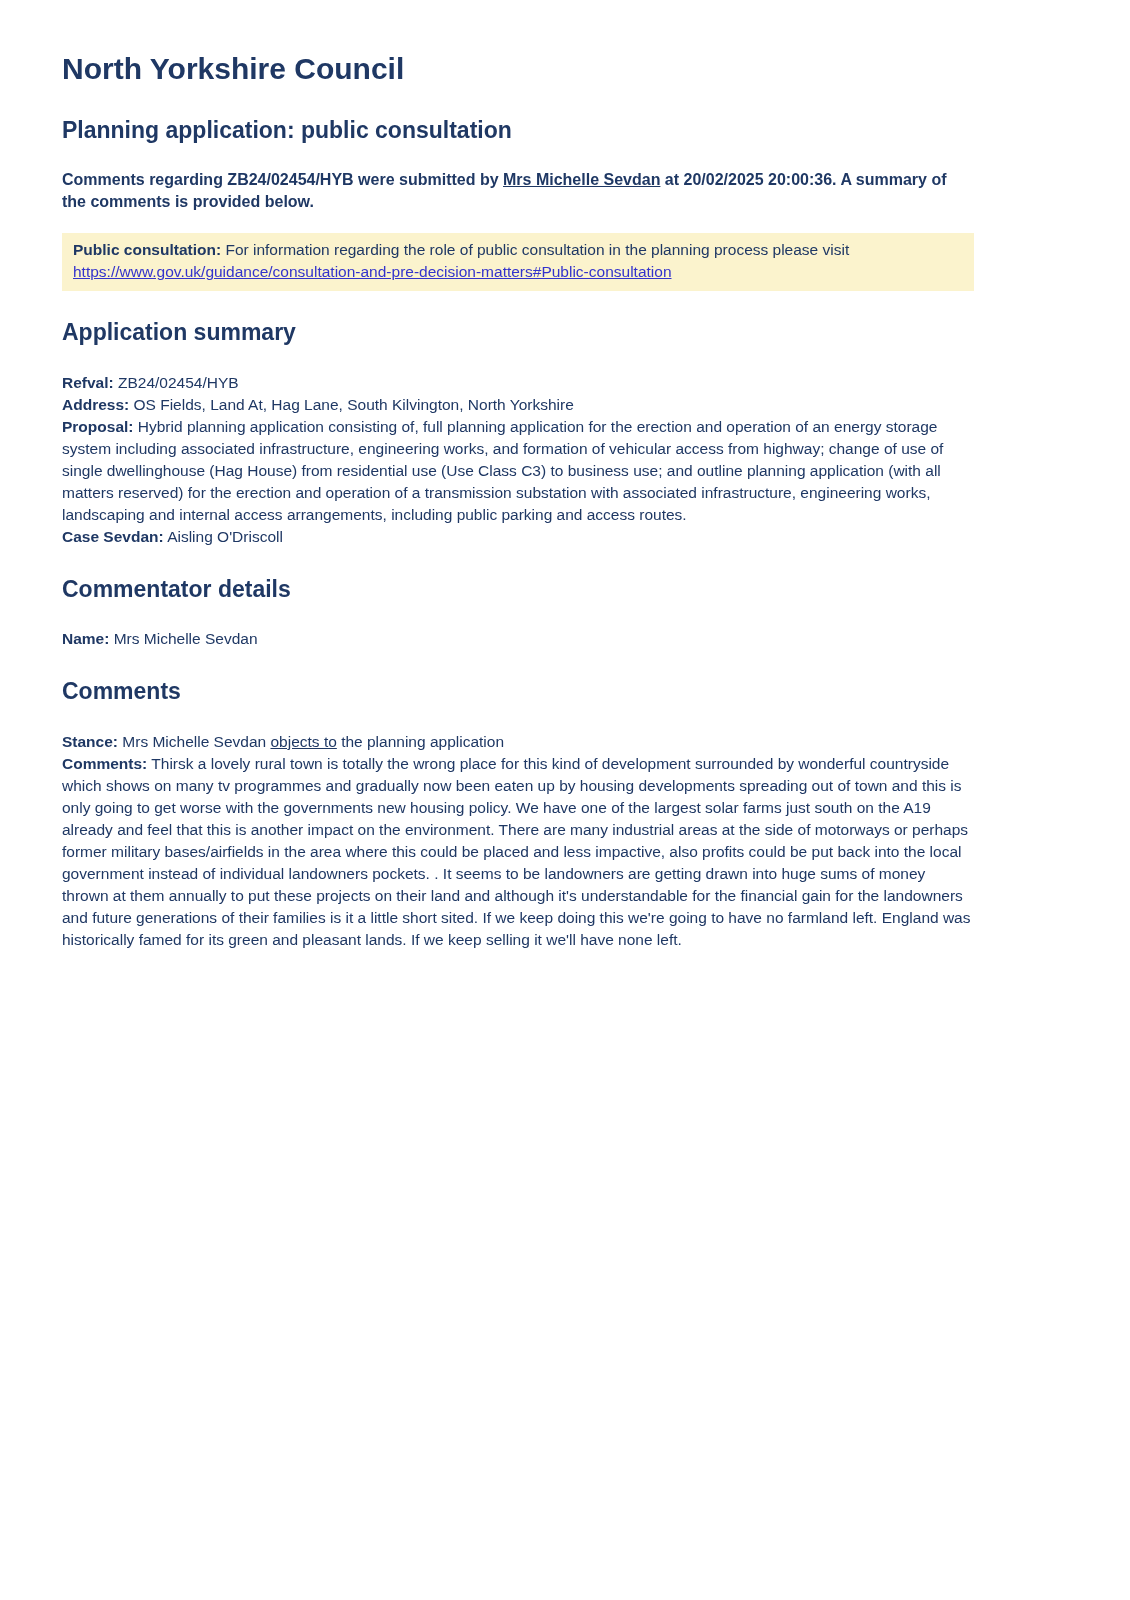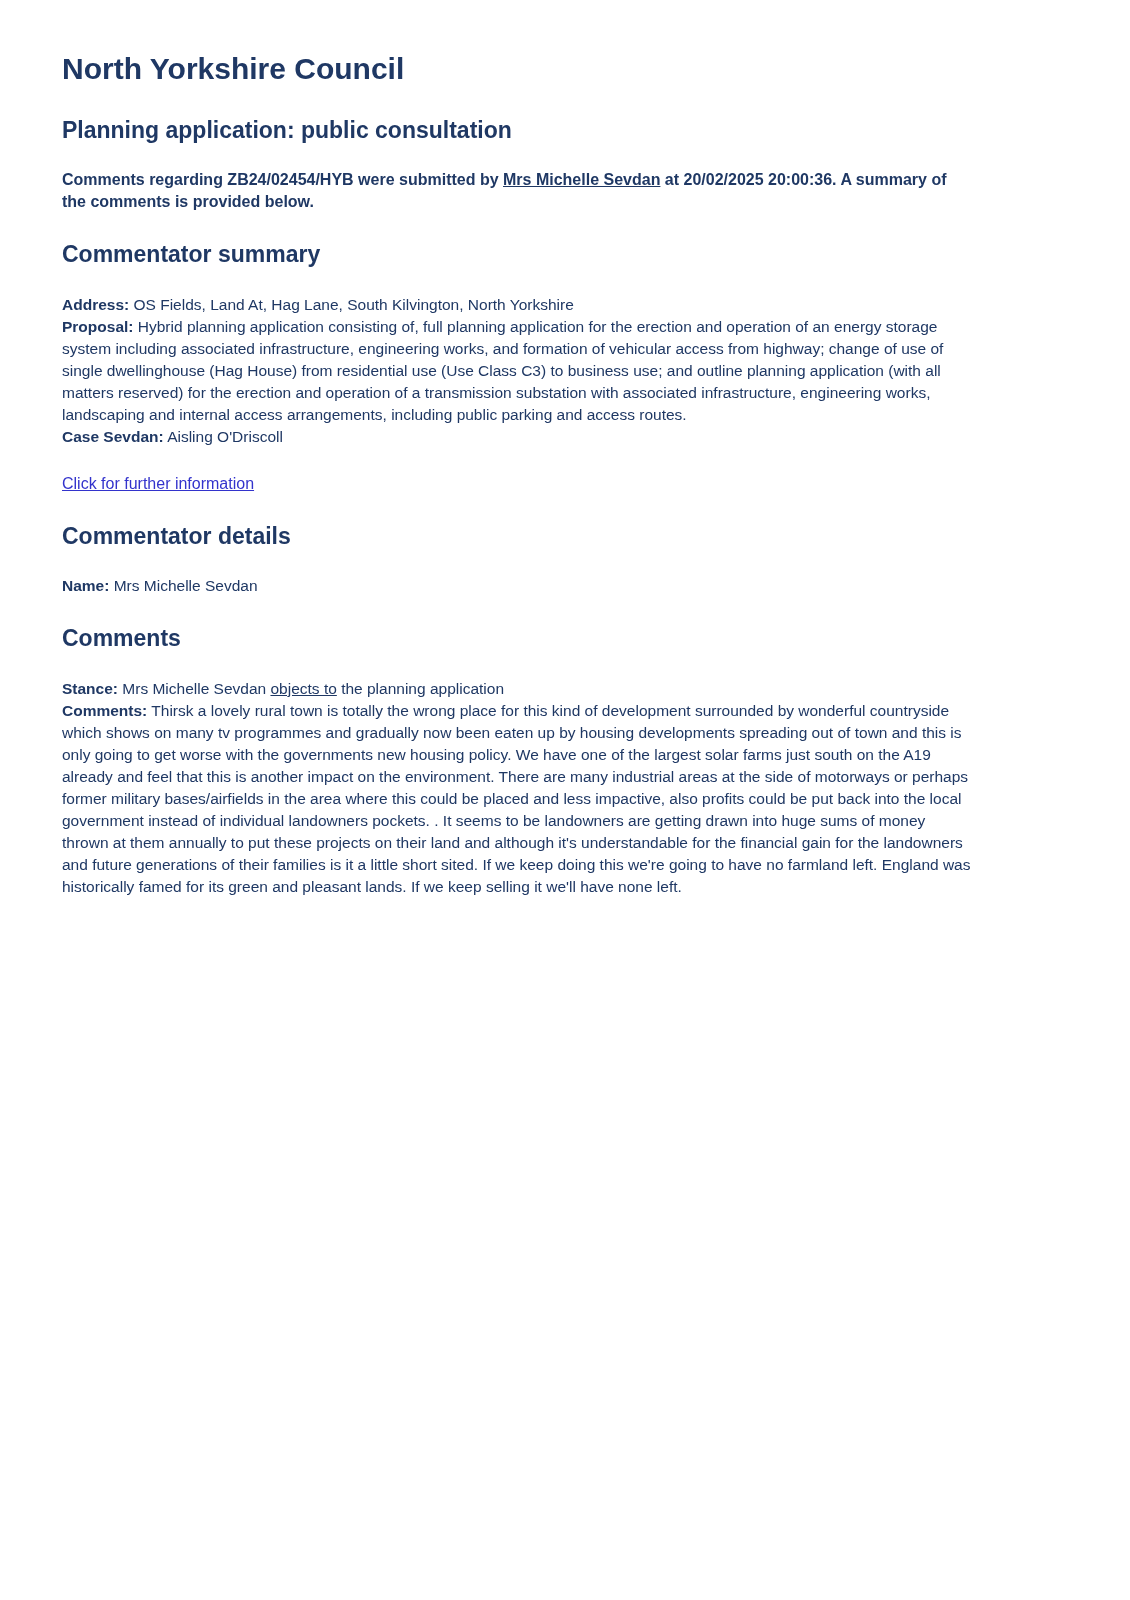--- a/index.html
+++ b/index.html
@@ -80,30 +80,31 @@
 <body>
 
 <div class="page">
 
   <h1 class="doc-title">North Yorkshire Council</h1>
 
   <h2 class="section-heading page-subtitle">Planning application: public consultation</h2>
 
   <p class="intro-para"><span>Comments regarding ZB24/02454/HYB were submitted by </span><span class="u">Mrs Michelle Sevdan</span><span> at 20/02/2025 20:00:36. A summary of the comments is provided below.</span></p>
 
+  <div class="notice-box"><span class="label">Public consultation:</span><span> For information regarding the role of public consultation in the planning process please visit </span><a class="link" href="#">https://www.gov.uk/guidance/consultation-and-pre-decision-matters#Public-consultation</a></div>
 
-  <h2 class="section-heading">Commentator summary</h2>
+  <h2 class="section-heading">Application summary</h2>
 
   <div class="kv-block">
+    <div><span class="label">Refval:</span> <span>ZB24/02454/HYB</span></div>
     <div><span class="label">Address:</span> <span>OS Fields, Land At, Hag Lane, South Kilvington, North Yorkshire</span></div>
     <div><span class="label">Proposal:</span> <span>Hybrid planning application consisting of, full planning application for the erection and operation of an energy storage system including associated infrastructure, engineering works, and formation of vehicular access from highway; change of use of single dwellinghouse (Hag House) from residential use (Use Class C3) to business use; and outline planning application (with all matters reserved) for the erection and operation of a transmission substation with associated infrastructure, engineering works, landscaping and internal access arrangements, including public parking and access routes.</span></div>
     <div><span class="label">Case Sevdan:</span> <span>Aisling O'Driscoll</span></div>
   </div>
 
-  <p class="further-info"><a class="link" href="#">Click for further information</a></p>
 
   <h2 class="section-heading">Commentator details</h2>
 
   <div class="kv-block">
     <div><span class="label">Name:</span> <span>Mrs Michelle Sevdan</span></div>
   </div>
 
   <h2 class="section-heading">Comments</h2>
 
   <div class="kv-block comments-block">

